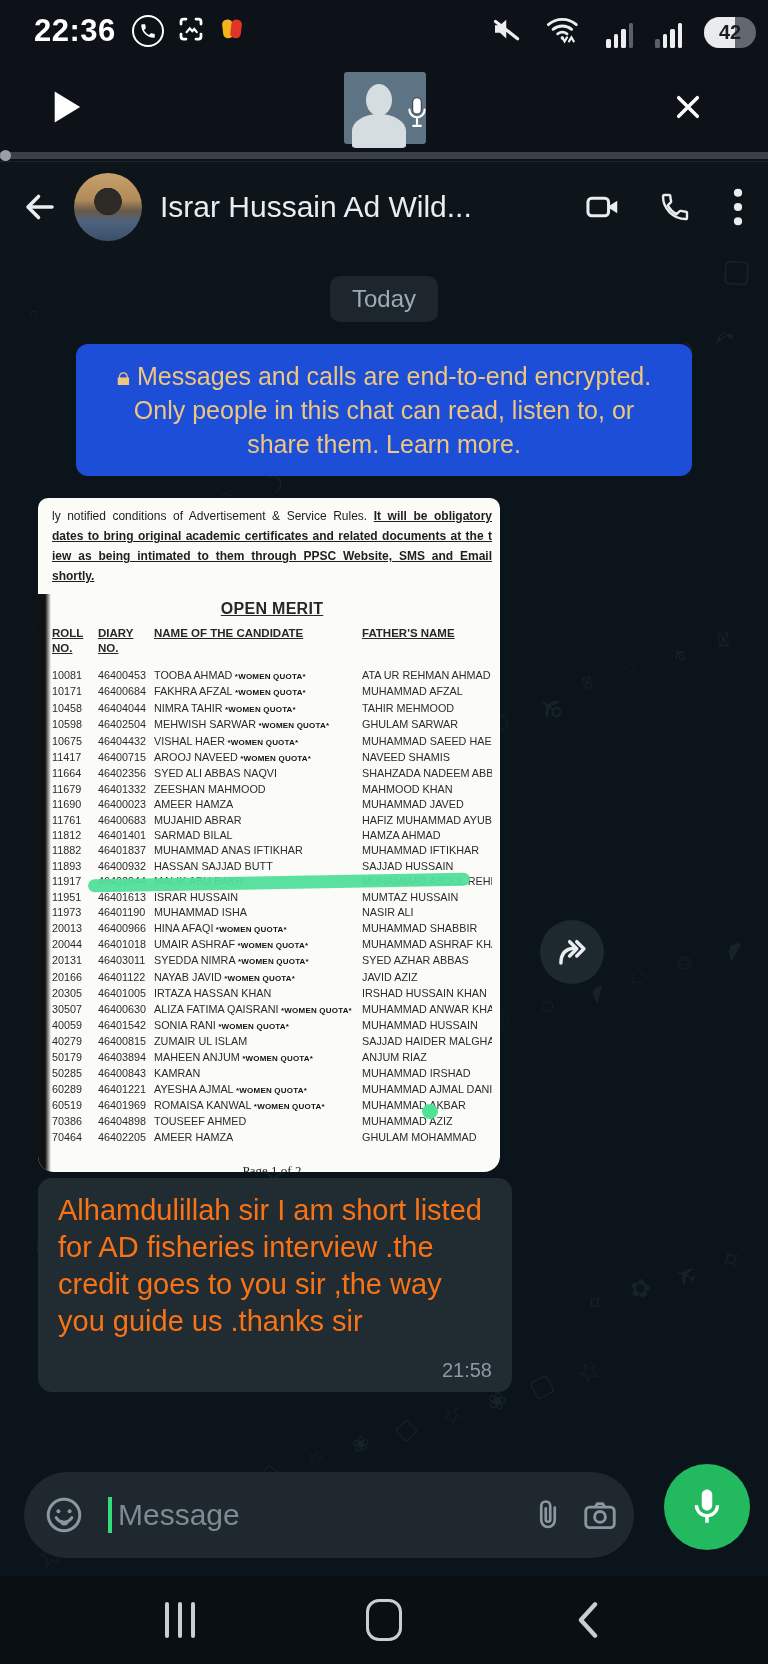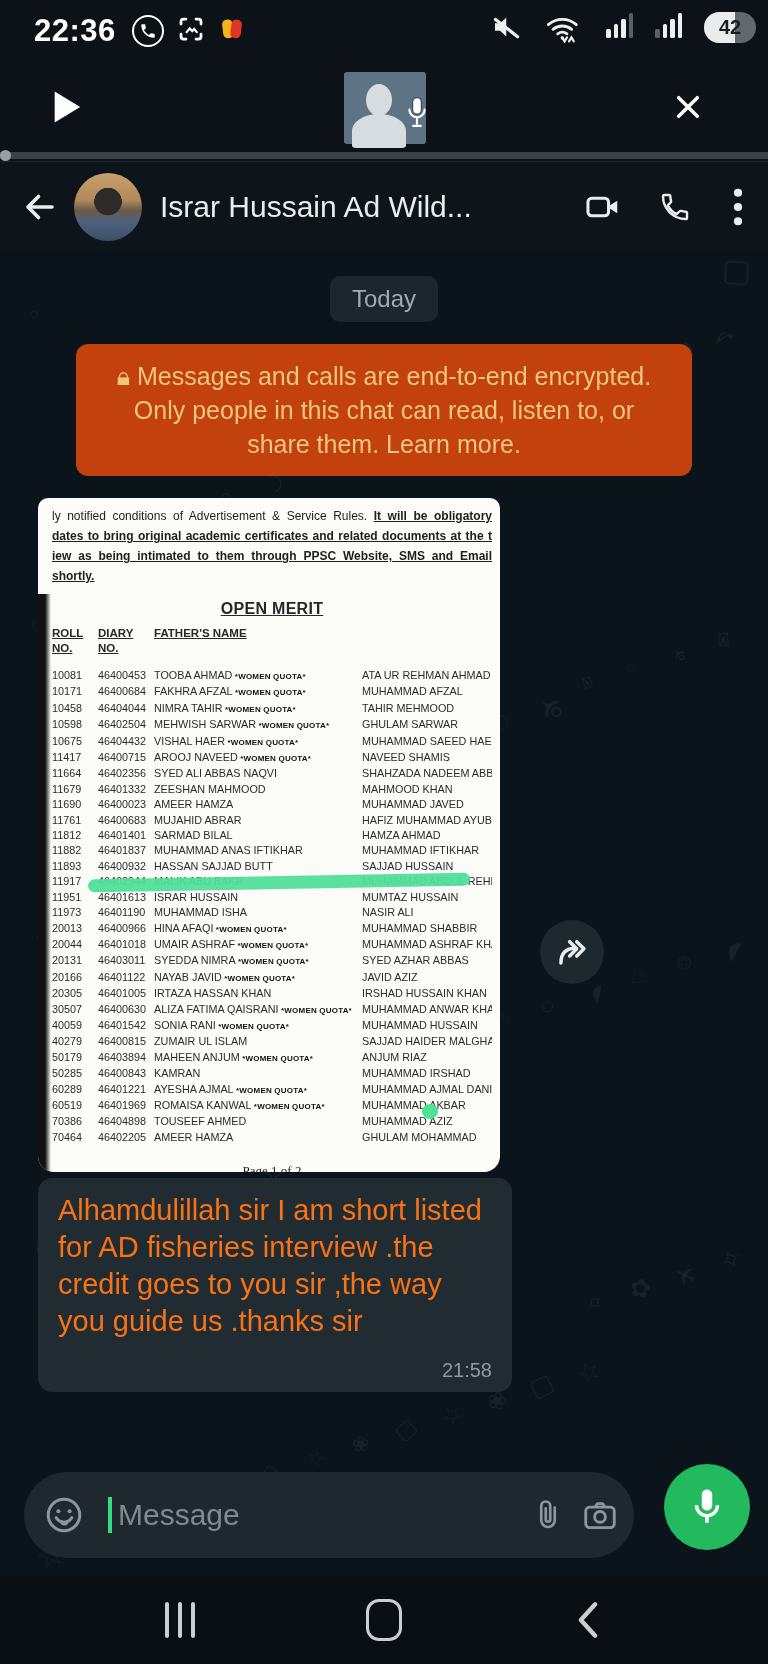--- a/index.html
+++ b/index.html
@@ -6,21 +6,21 @@
   html,body { background:#000; }
   #screen {
     position:relative; width:768px; height:1664px; overflow:hidden;
     background:#0b1319; font-family:"Liberation Sans", sans-serif;
     -webkit-font-smoothing:antialiased;
   }
   
   #status-bar { position:absolute; left:0; top:0; width:768px; height:62px; background:#0c1218; z-index:5; }
   .sb-time { position:absolute; left:34px; top:13px; font-size:31px; font-weight:bold; color:#fff; letter-spacing:.5px; }
   .sb-left-icons { position:absolute; left:132px; top:14px; display:flex; align-items:center; gap:12px; }
-  .sb-right { position:absolute; right:12px; top:12px; display:flex; align-items:flex-start; gap:22px; }
+  .sb-right { position:absolute; right:12px; top:12px; display:flex; align-items:flex-end; gap:22px; }
   .wa-badge { width:32px; height:32px; border:2.4px solid #fff; border-radius:50%; display:flex; align-items:center; justify-content:center; }
   .battery { position:relative; width:52px; height:31px; border-radius:16px; background:#62686d; overflow:hidden; }
   .battery .fill { position:absolute; left:0; top:0; bottom:0; width:60%; background:#e9ebec; }
   .battery .num { position:absolute; inset:0; display:flex; align-items:center; justify-content:center; font-size:20px; font-weight:bold; color:#191e23; }
   .sigbars { display:flex; align-items:flex-end; gap:3px; height:26px; }
   .sigbars i { display:block; width:4.5px; border-radius:1.5px; background:#eceef0; }
   .sigbars i.dim { background:#596067; }
   
   #media-bar { position:absolute; left:0; top:62px; width:768px; height:90px; background:#0c1218; z-index:5; }
   .play-btn { position:absolute; left:42px; top:22px; width:48px; height:46px; display:flex; align-items:center; justify-content:center; }
@@ -41,21 +41,21 @@
   }
   .hdr-title { flex:1; margin-left:18px; font-size:30px; color:#e9edef; font-weight:500; white-space:nowrap; overflow:hidden; }
   .hdr-actions { display:flex; align-items:center; gap:14px; margin-right:10px; }
   .hdr-icon-btn { width:58px; height:58px; display:flex; align-items:center; justify-content:center; }
   
   #chat-area { position:absolute; left:0; top:252px; width:768px; height:1324px; background:#0b141a; overflow:hidden; }
   .doodle { position:absolute; color:#202c35; z-index:0; user-select:none; }
   
   .date-chip { position:absolute; left:50%; transform:translateX(-50%); top:24px; background:#1d262d; color:#9cacb5;
     font-size:24px; padding:9px 22px; border-radius:10px; z-index:2; }
-  .notice { position:absolute; left:76px; top:92px; width:616px; background:#c2410c; border-radius:12px;
+  .notice { position:absolute; left:76px; top:92px; width:616px; background:#1d4ed8; border-radius:12px;
     padding:15px 26px; z-index:2; text-align:center; color:#eec67d; font-size:25px; line-height:34px; }
   
   .doc-bubble { position:absolute; left:38px; top:246px; width:462px; height:674px; background:#fbfbf8;
     border-radius:10px 10px 16px 16px; overflow:hidden; z-index:2; color:#272727; }
   .doc-edge { position:absolute; left:0; top:96px; bottom:0; width:13px;
     background:linear-gradient(to right,#121212 55%, rgba(20,20,20,0)); z-index:3; }
   .doc-inner { position:relative; padding:8px 8px 0 14px; z-index:2; }
   .doc-topline { font-size:12px; line-height:20px; color:#1e1e1e; text-align:justify; text-align-last:justify; white-space:normal; }
   .doc-topline .u { text-decoration:underline; font-weight:bold; }
   .doc-topline.bold { font-weight:bold; text-decoration:underline; }
@@ -307,20 +307,21 @@
     <div class="doc-bubble">
       <div class="doc-edge"></div>
       <div class="doc-inner">
         <div class="doc-topline"><span>ly notified conditions of Advertisement &amp; Service Rules.</span> <span class="u">It will be obligatory</span></div>
         <div class="doc-topline bold">dates to bring original academic certificates and related documents at the t</div>
         <div class="doc-topline bold">iew as being intimated to them through PPSC Website, SMS and Email shortly.</div>
         <div class="doc-title">OPEN MERIT</div>
         <div class="doc-head">
           <div class="c-roll"><span>ROLL</span><br><span>NO.</span></div>
           <div class="c-diary"><span>DIARY</span><br><span>NO.</span></div>
+          <div class="c-name"><span>NAME OF THE CANDIDATE</span></div>
           <div class="c-father"><span>FATHER'S NAME</span></div>
         </div>
         <div class="doc-rows">
             <div class="doc-row">
               <div class="c-roll">10081</div>
               <div class="c-diary">46400453</div>
               <div class="c-name">TOOBA AHMAD<span class="quota"> *WOMEN QUOTA*</span></div>
               <div class="c-father">ATA UR REHMAN AHMAD</div>
             </div>
             <div class="doc-row">

